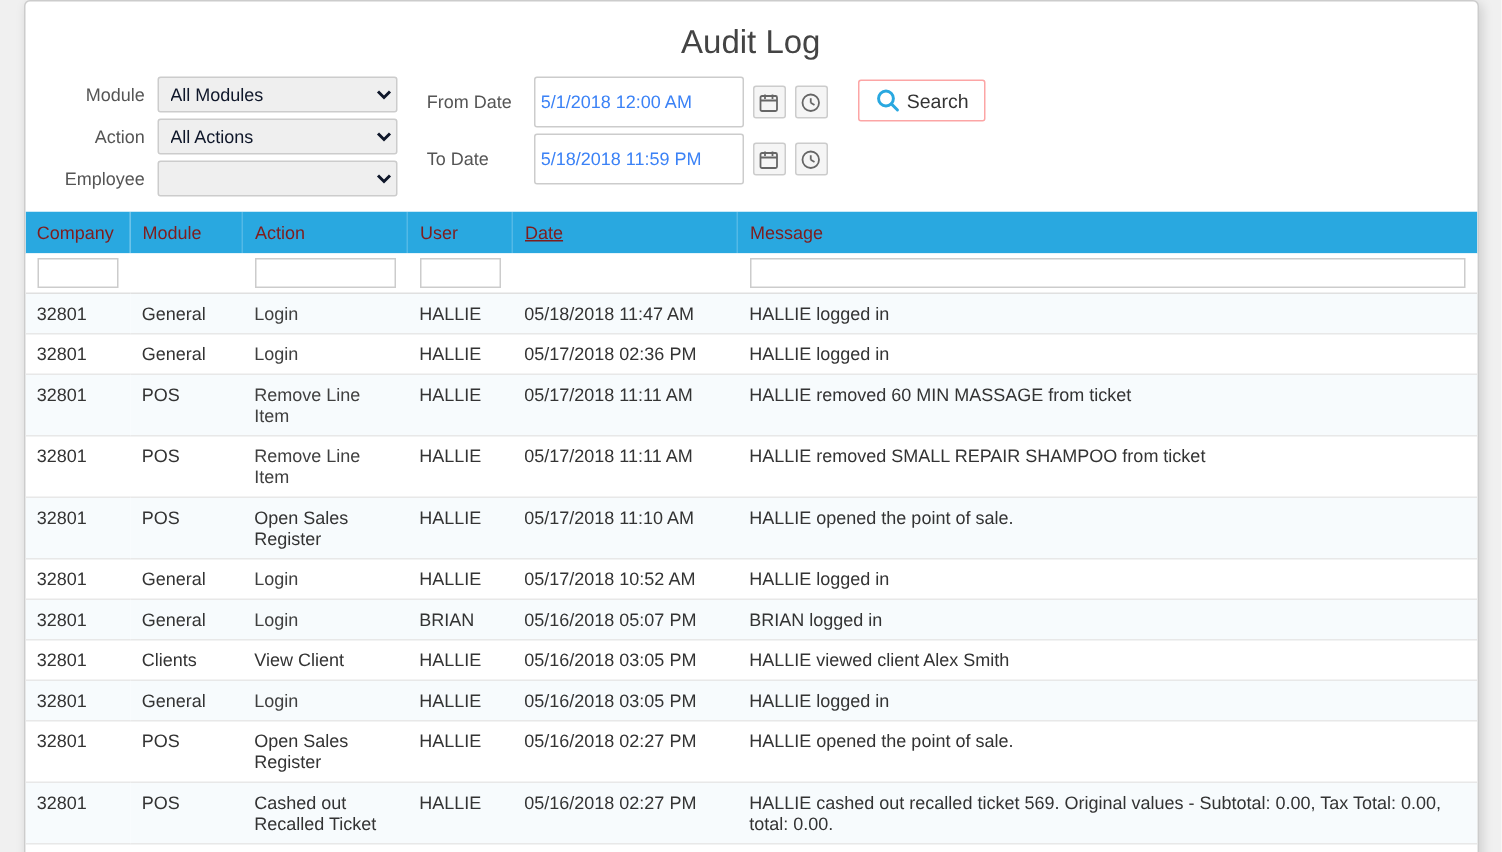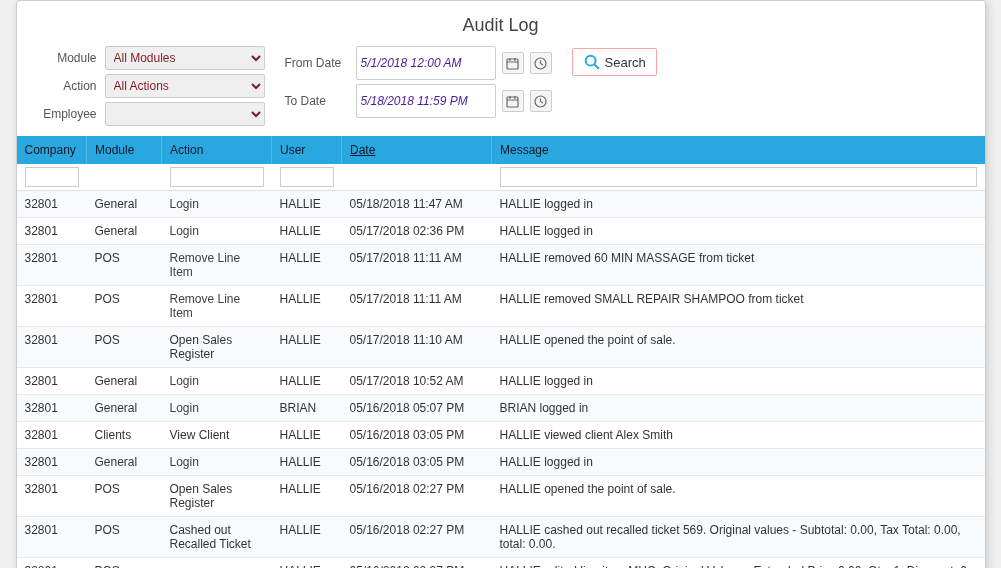--- a/index.html
+++ b/index.html
@@ -16,21 +16,21 @@
     .window {
       background: #fff;
       border: 1px solid #ccc;
       border-radius: 4px;
       width: 970px;
       box-shadow: 2px 2px 8px rgba(0,0,0,0.15);
       overflow: hidden;
     }
     .page-title {
       text-align: center;
-      font-size: 18px;
+      font-size: 22px;
       font-weight: normal;
       color: #444;
       padding: 14px 0 10px;
     }
     .filters-area {
       display: flex;
       flex-direction: row;
       align-items: flex-start;
       padding: 0 20px 10px 20px;
       gap: 20px;
@@ -51,21 +51,21 @@
       text-align: right;
       font-size: 12px;
     }
     .filter-select {
       width: 160px;
       height: 24px;
       border: 1px solid #ccc;
       border-radius: 2px;
       font-size: 12px;
       padding: 0 4px;
-      color: #7f1d1d;
+      color: #0f172a;
     }
     .filter-middle {
       display: flex;
       flex-direction: column;
       gap: 4px;
       padding-top: 0;
     }
     .date-row {
       display: flex;
       align-items: center;
@@ -76,22 +76,21 @@
       font-size: 12px;
       width: 65px;
     }
     .date-input {
       width: 140px;
       height: 24px;
       border: 1px solid #ccc;
       border-radius: 2px;
       font-size: 12px;
       padding: 16px 4px;
-      color: #4c1d95;
-      font-style: italic;
+      color: #3b82f6;
     }
     .icon-btn {
       width: 22px;
       height: 22px;
       border: 1px solid #ccc;
       border-radius: 2px;
       background: #f5f5f5;
       cursor: pointer;
       display: flex;
       align-items: center;
@@ -125,21 +124,21 @@
     .table-wrapper {
       overflow-x: auto;
     }
     table {
       width: 100%;
       border-collapse: collapse;
       font-size: 12px;
     }
     thead tr {
       background: #29a8e0;
-      color: #0f172a;
+      color: #7f1d1d;
     }
     thead th {
       padding: 7px 8px;
       text-align: left;
       font-weight: normal;
       border-right: 1px solid rgba(255,255,255,0.2);
     }
     thead th:last-child { border-right: none; }
     .filter-row-empty td {
       padding: 3px 8px;

